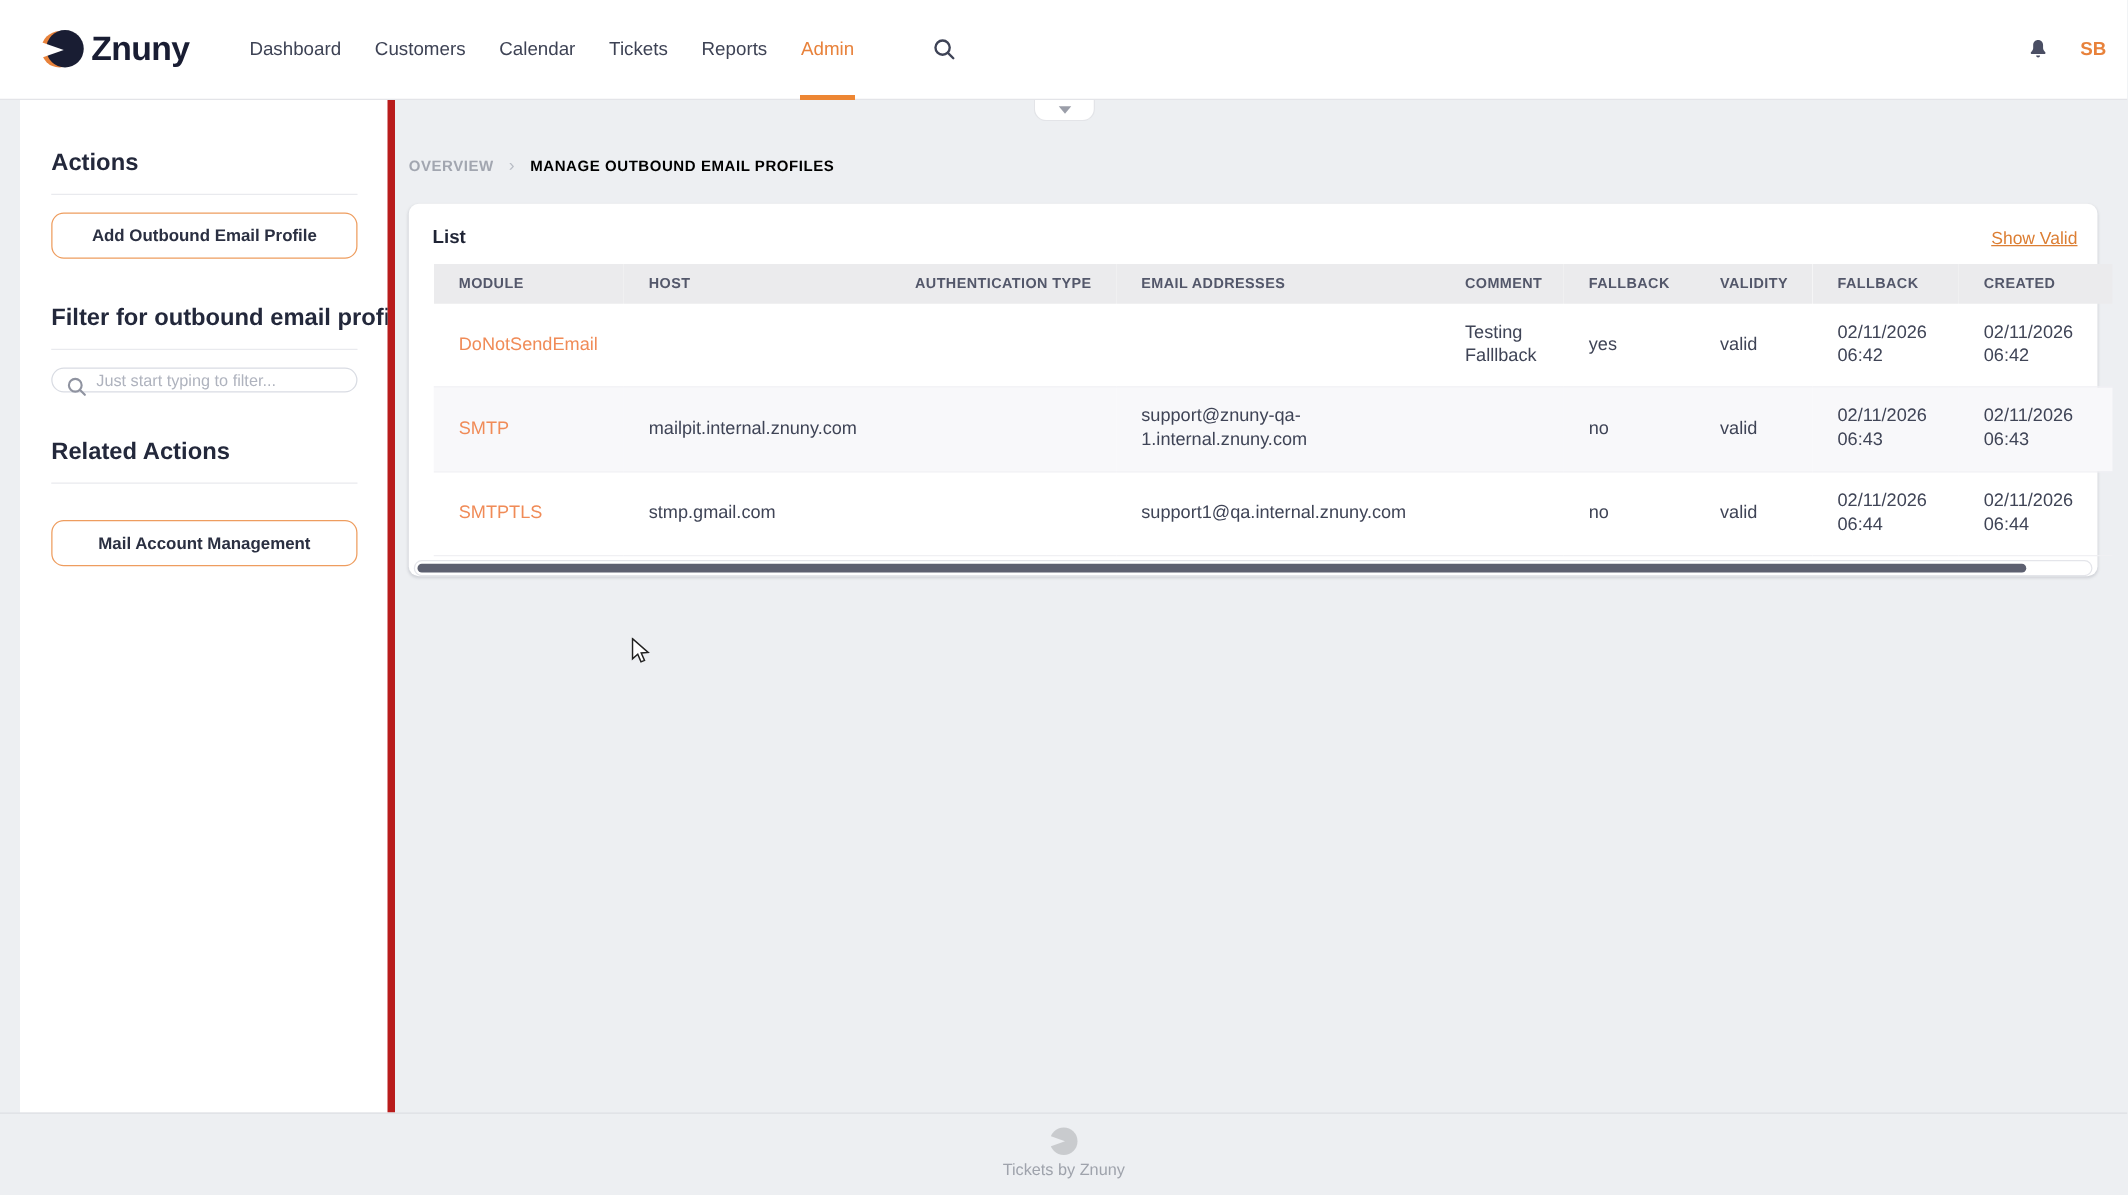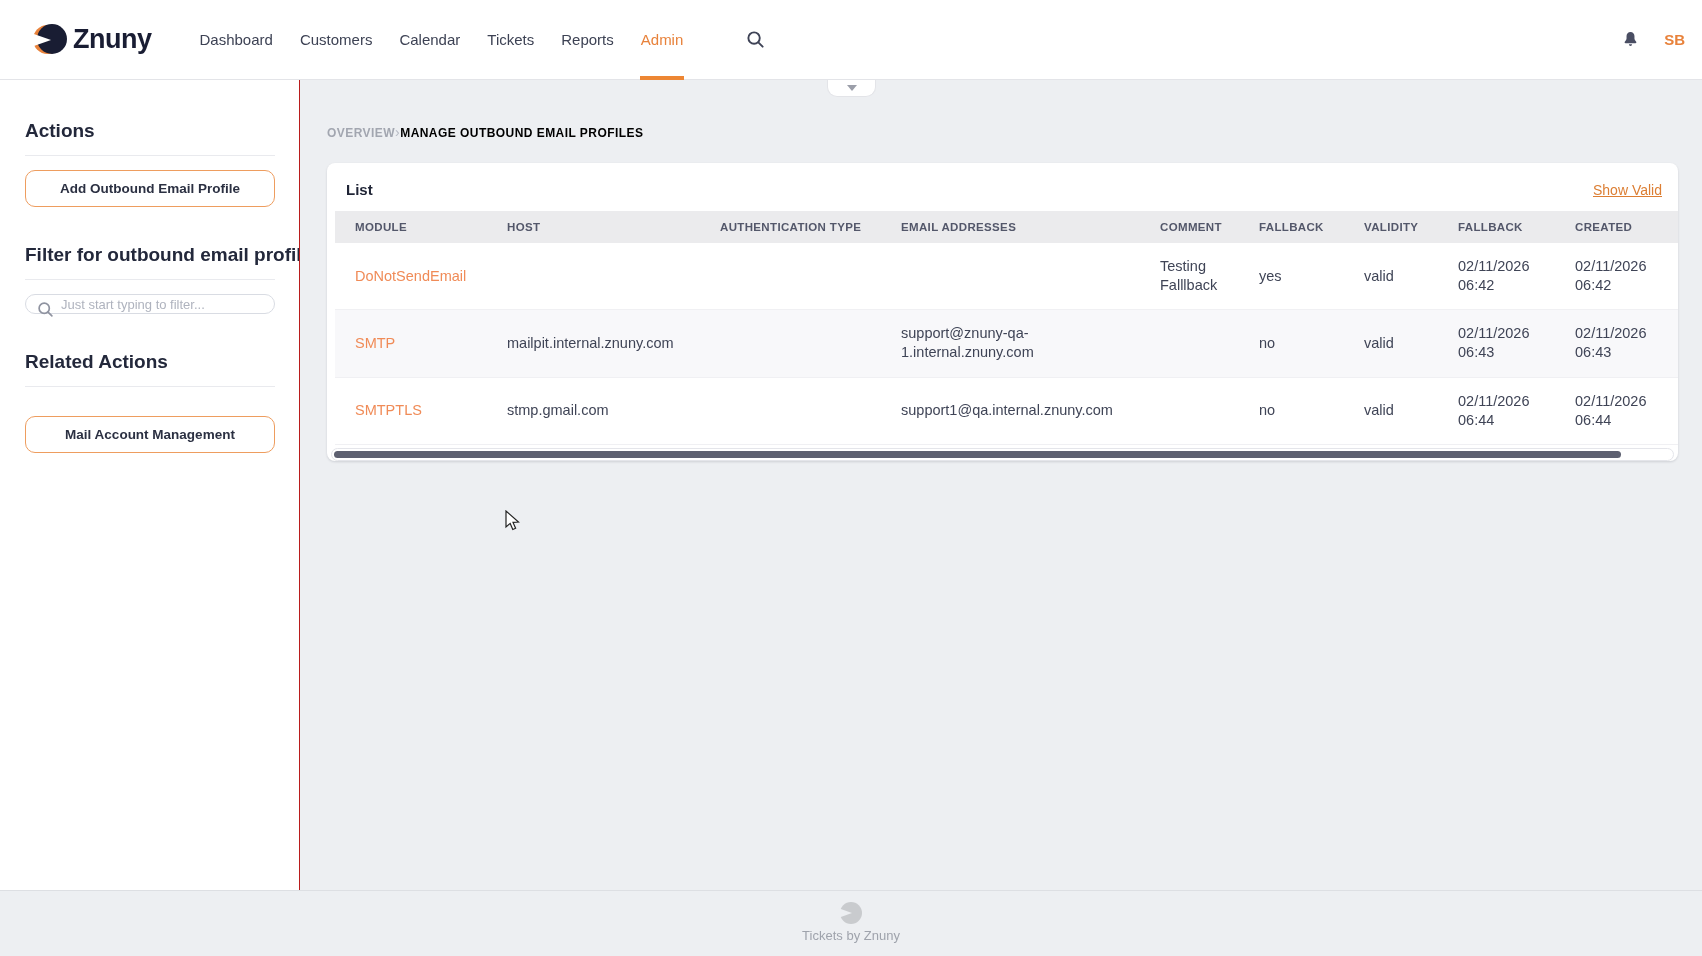--- a/index.html
+++ b/index.html
@@ -37,22 +37,22 @@
   
   .collapse-pill {
     position:absolute; left:827px; top:80px; width:49px; height:17px; background:#fff;
     border:1px solid #E3E4E8; border-top:none; border-radius:0 0 10px 10px;
     display:flex; align-items:center; justify-content:center; z-index:6; cursor:pointer;
   }
   .tri-down { width:0; height:0; border-left:5px solid transparent; border-right:5px solid transparent; border-top:6px solid #9B9EA9; }
 
   
   .sidebar {
-    position:absolute; left:0; top:80px; width:300px; height:810px;
-    background:#fff; border-right:1px solid #b91c1c; padding:40px 24px 0 25px;
+    position:absolute; left:16px; top:80px; width:300px; height:810px;
+    background:#fff; border-right:6px solid #b91c1c; padding:40px 24px 0 25px;
   }
   .side-title { font-size:19px; font-weight:600; color:#23283B; }
   .side-title.clip { white-space:nowrap; overflow:hidden; margin-right:-24px; }
   .side-rule { height:1px; background:#E9EAEE; margin:13px 0 0; }
   .side-btn {
     display:block; width:100%; margin-top:14px; height:37px; background:#fff;
     border:1px solid #EE9D5F; border-radius:10px; font-family:inherit;
     font-size:13.5px; font-weight:700; color:#2B3042; cursor:pointer;
   }
   .side-sec { margin-top:37px; }
@@ -60,35 +60,35 @@
   .filter-input {
     width:100%; height:20px; border:1px solid #D9DCE3; border-radius:16px;
     padding:0 12px 0 35px; font-family:inherit; font-size:13px; color:#ec4899; outline:none;
   }
   .filter-input::placeholder { color:#AFB3BE; }
   .filter-icon { position:absolute; left:12px; top:7px; }
   .related-btn-gap { margin-top:29px; }
 
   
   .main { position:absolute; left:300px; top:80px; right:0; }
-  .breadcrumb { margin:46px 0 0 27px; display:flex; align-items:center; 
+  .breadcrumb { margin:46px 0 0 27px; display:flex; align-items:center; gap:12px;
     font-size:12px; font-weight:700; letter-spacing:.45px; }
   .crumb-parent { color:#A2A6B0; cursor:pointer; }
   .crumb-sep { color:#B8BCC5; font-size:14px; font-weight:400; line-height:1; transform:translateY(-1px); }
   .crumb-current { color:#000000; }
 
   .card {
     margin:23px 0 0 27px; width:1351px; background:#fff; border-radius:8px;
     box-shadow:0 1px 2px rgba(16,24,40,.05), 0 1px 3px rgba(16,24,40,.09);
   }
   .card-head { display:flex; align-items:center; justify-content:space-between; padding:18px 16px 13px 19px; }
   .card-title { font-size:15px; font-weight:700; color:#1F2435; }
   .card-link { font-size:14px; color:#DC7E33; text-decoration:underline; cursor:pointer; }
 
-  .table-wrap { padding:0 8px; }
+  .table-wrap { padding:0 20px; }
   table { width:100%; border-collapse:collapse; table-layout:fixed; }
   col.c-module  { width:152px; } col.c-host { width:213px; } col.c-auth { width:181px; }
   col.c-email   { width:259px; } col.c-comment { width:99px; } col.c-fallback { width:105px; }
   col.c-valid   { width:94px; }  col.c-changed { width:117px; } col.c-created { width:123px; }
   thead th {
     background:#EBEBED; text-align:left; font-size:11.5px; font-weight:700;
     color:#53576A; letter-spacing:.35px; padding:10px 6px 10px 20px; white-space:nowrap; overflow:hidden;
   }
   tbody td { font-size:14.5px; color:#3F4456; padding:14px 10px 14px 20px; vertical-align:middle; line-height:1.32; }
   tbody tr { border-bottom:1px solid #F0F0F3; }

